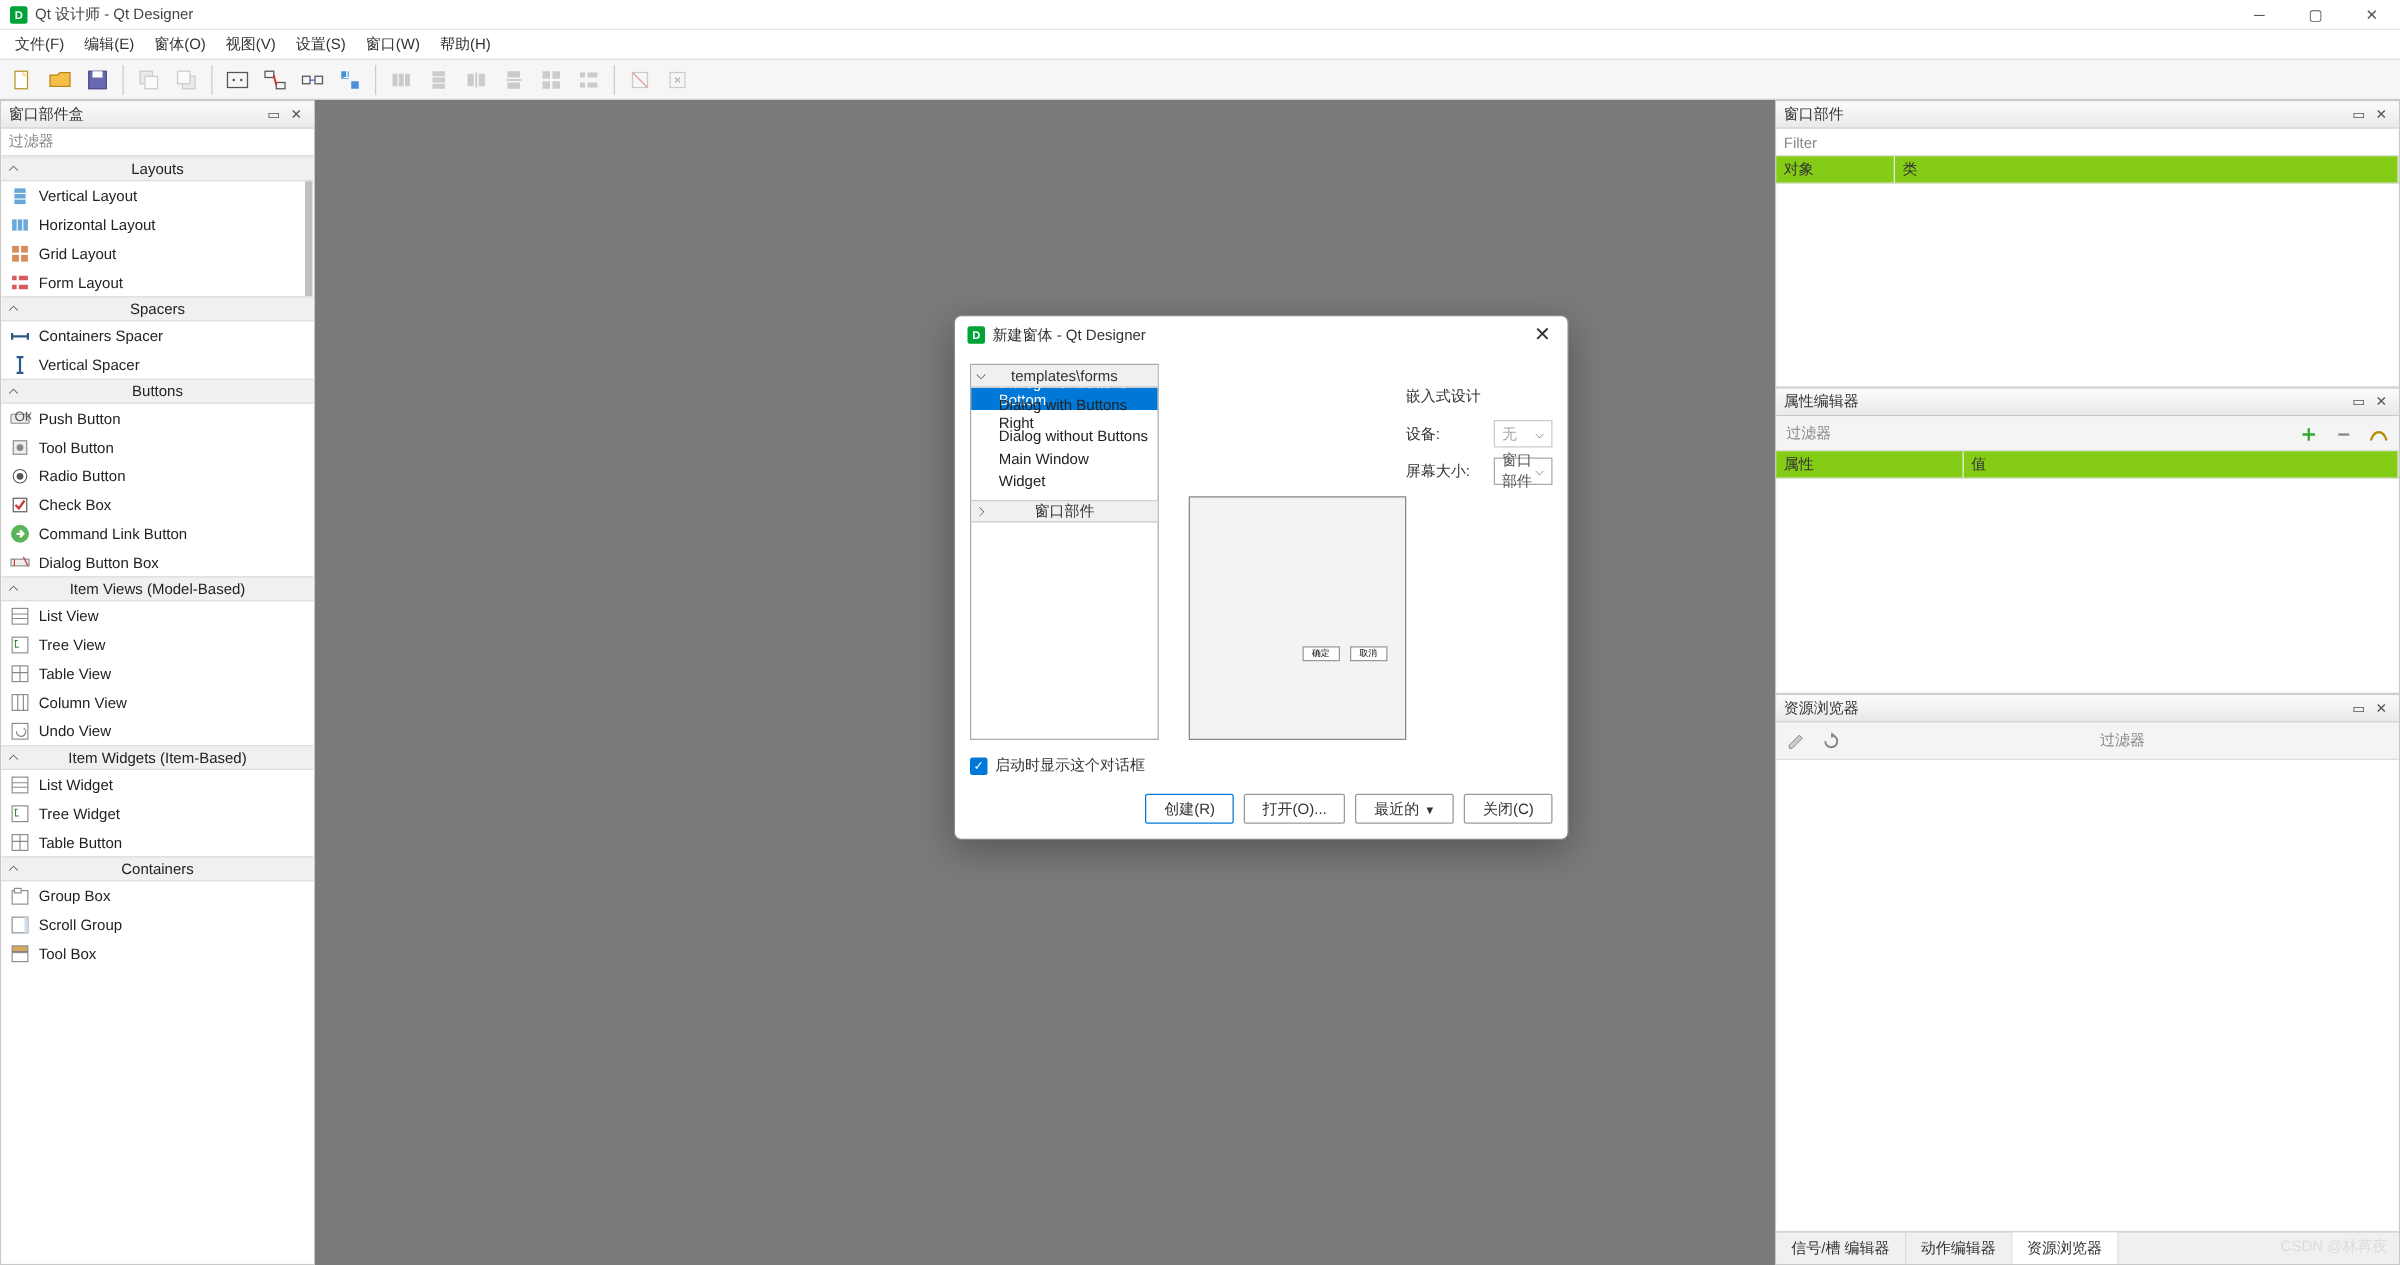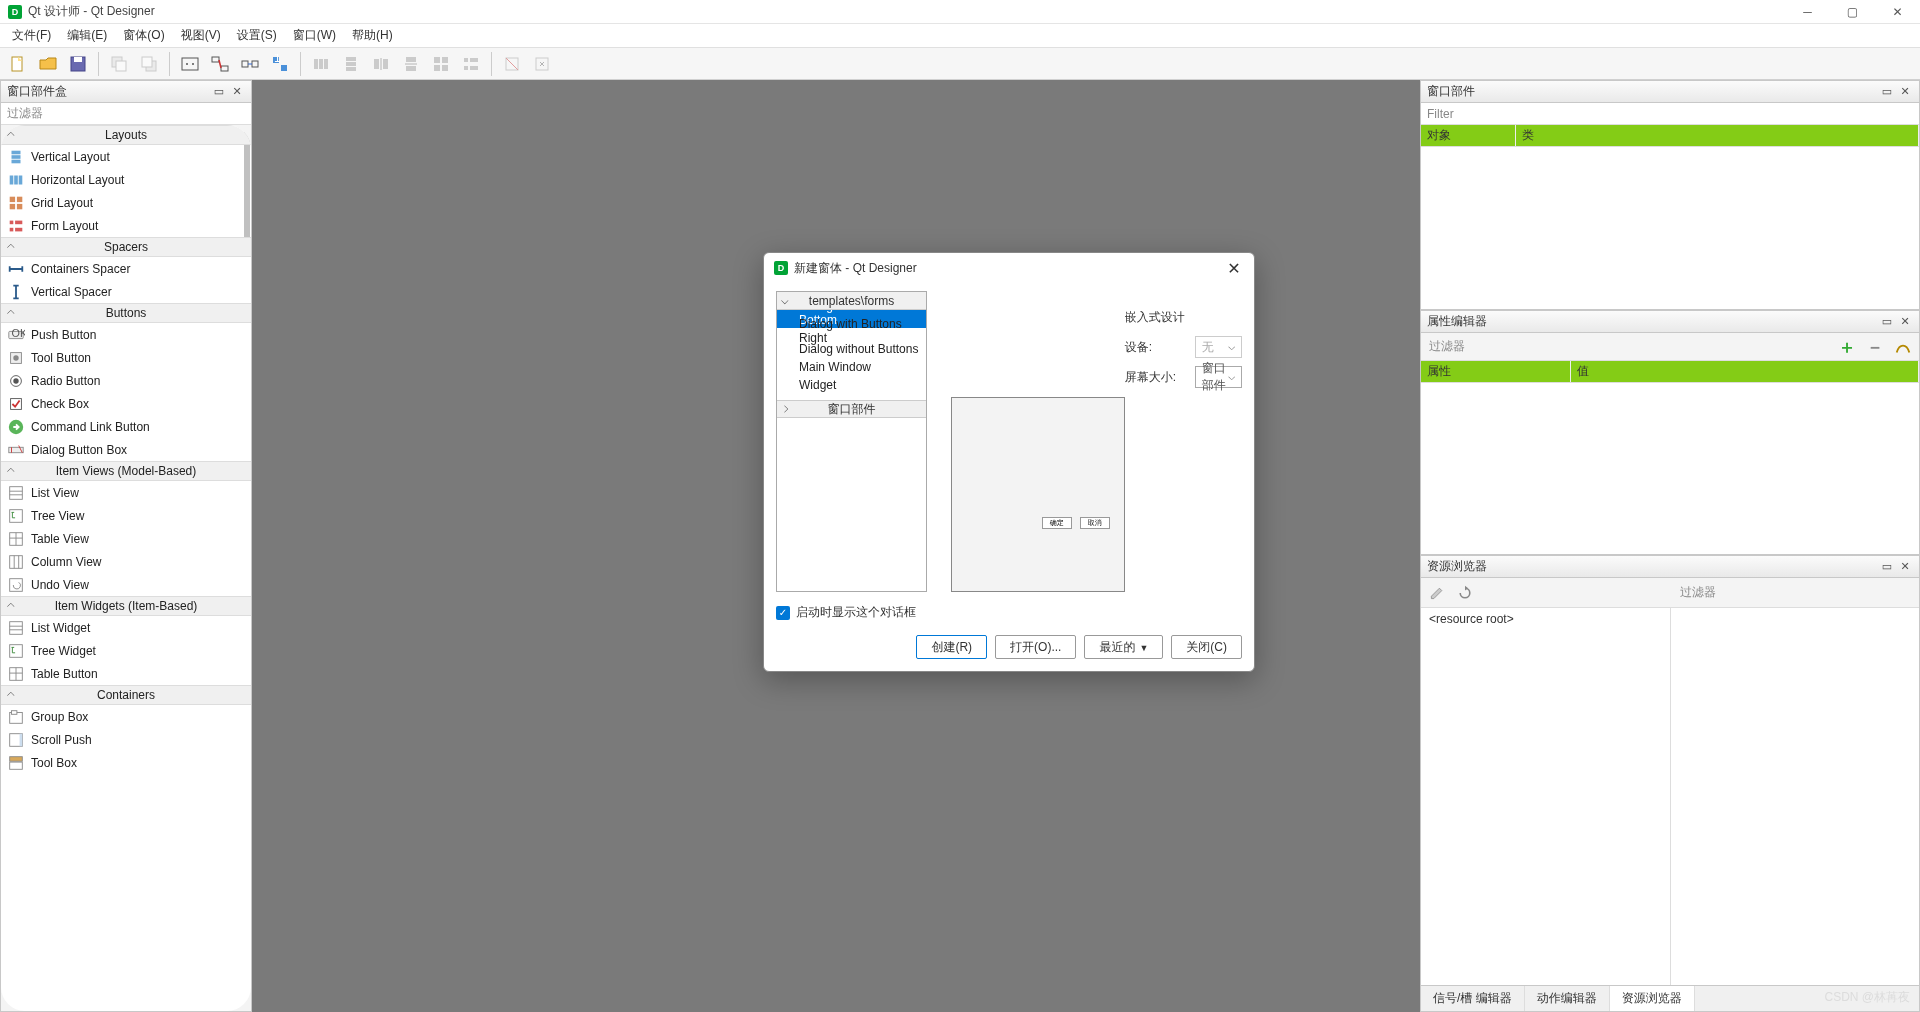--- a/index.html
+++ b/index.html
@@ -29,21 +29,21 @@
 
 .dock { background: #f4f4f4; border: 1px solid #c8c8c8; display: flex; flex-direction: column; }
 .dock-left { width: 252px; }
 .dock-right { width: 500px; display: flex; flex-direction: column; }
 .dock-title { height: 22px; background: linear-gradient(#fbfbfb,#e9e9e9); border-bottom: 1px solid #c8c8c8; display: flex; align-items: center; padding: 0 6px; font-weight: 500; color: #333; }
 .dock-title .dockbtns { margin-left: auto; display: flex; gap: 2px; }
 .dock-title .dockbtns span { width: 16px; height: 16px; display: flex; align-items: center; justify-content: center; color: #555; font-size: 11px; }
 .filterbox { height: 22px; padding: 2px 6px; color: #888; background: #fff; border-bottom: 1px solid #ddd; display:flex;align-items:center; }
 
 
-.wtree { flex: 1; overflow-y: auto; background: #fff; position:relative;border-radius:24px;}
+.wtree { flex: 1; overflow-y: auto; background: #fff; position:relative;}
 .grp-header { height: 20px; background: #f0f0f0; border-top: 1px solid #ddd; border-bottom: 1px solid #ddd; display: flex; align-items: center; justify-content: center; color: #222; position: relative; }
 .grp-header::before { content: "⌵"; position: absolute; left: 6px; font-size: 10px; transform: scaleY(-1); }
 .witem { height: 23px; display: flex; align-items: center; padding-left: 6px; gap: 6px; color: #222; }
 .witem .wicon { width: 18px; height: 18px; display: flex; align-items: center; justify-content: center; }
 .scrollthumb{position:absolute;right:1px;top:1px;width:6px;height:120px;background:#c0c0c0;border-radius:3px;}
 
 
 .rpanel { flex: 1; display: flex; flex-direction: column; border-bottom:1px solid #c8c8c8;}
 .cols { display: flex; height: 22px; background: #84cc16; border-bottom: 1px solid #ddd; }
 .cols div { flex: 1; padding: 2px 6px; border-right: 1px solid #eee; color: #333; }
@@ -456,21 +456,21 @@
           </span>
           <span>Group Box</span>
         </div>
         <div class="witem">
           <span class="wicon">
             <svg width="18" height="18" viewBox="0 0 20 20">
               <rect x="3" y="3" width="14" height="14" fill="#fff" stroke="#888"></rect>
               <rect x="14" y="3" width="3" height="14" fill="#cde"></rect>
             </svg>
           </span>
-          <span>Scroll Push</span>
+          <span>Scroll Group</span>
         </div>
         <div class="witem">
           <span class="wicon">
             <svg width="18" height="18" viewBox="0 0 20 20">
               <rect x="3" y="3" width="14" height="5" fill="#d8a85a" stroke="#888"></rect>
               <rect x="3" y="9" width="14" height="8" fill="#fff" stroke="#888"></rect>
             </svg>
           </span>
           <span>Tool Box</span>
         </div>
@@ -600,21 +600,20 @@
             <svg width="16" height="16" viewBox="0 0 20 20">
               <path d="M10 4 A6 6 0 1 1 4 10" fill="none" stroke="#888" stroke-width="2"></path>
               <path d="M10 1 L10 7 L14 4 Z" fill="#888"></path>
             </svg>
           </div>
         <div style="flex:1"></div>
         <span style="color:#888">过滤器</span>
         <div style="flex:1"></div>
       </div>
       <div class="resbody">
-        <div class="resleft"><span>&lt;resource root&gt;</span></div>
         <div class="resright"></div>
       </div>
       <div class="bottomtabs">
         <span>信号/槽 编辑器</span>
         <span>动作编辑器</span>
         <span class="active">资源浏览器</span>
       </div>
     </div>
   </div>
 </div>

